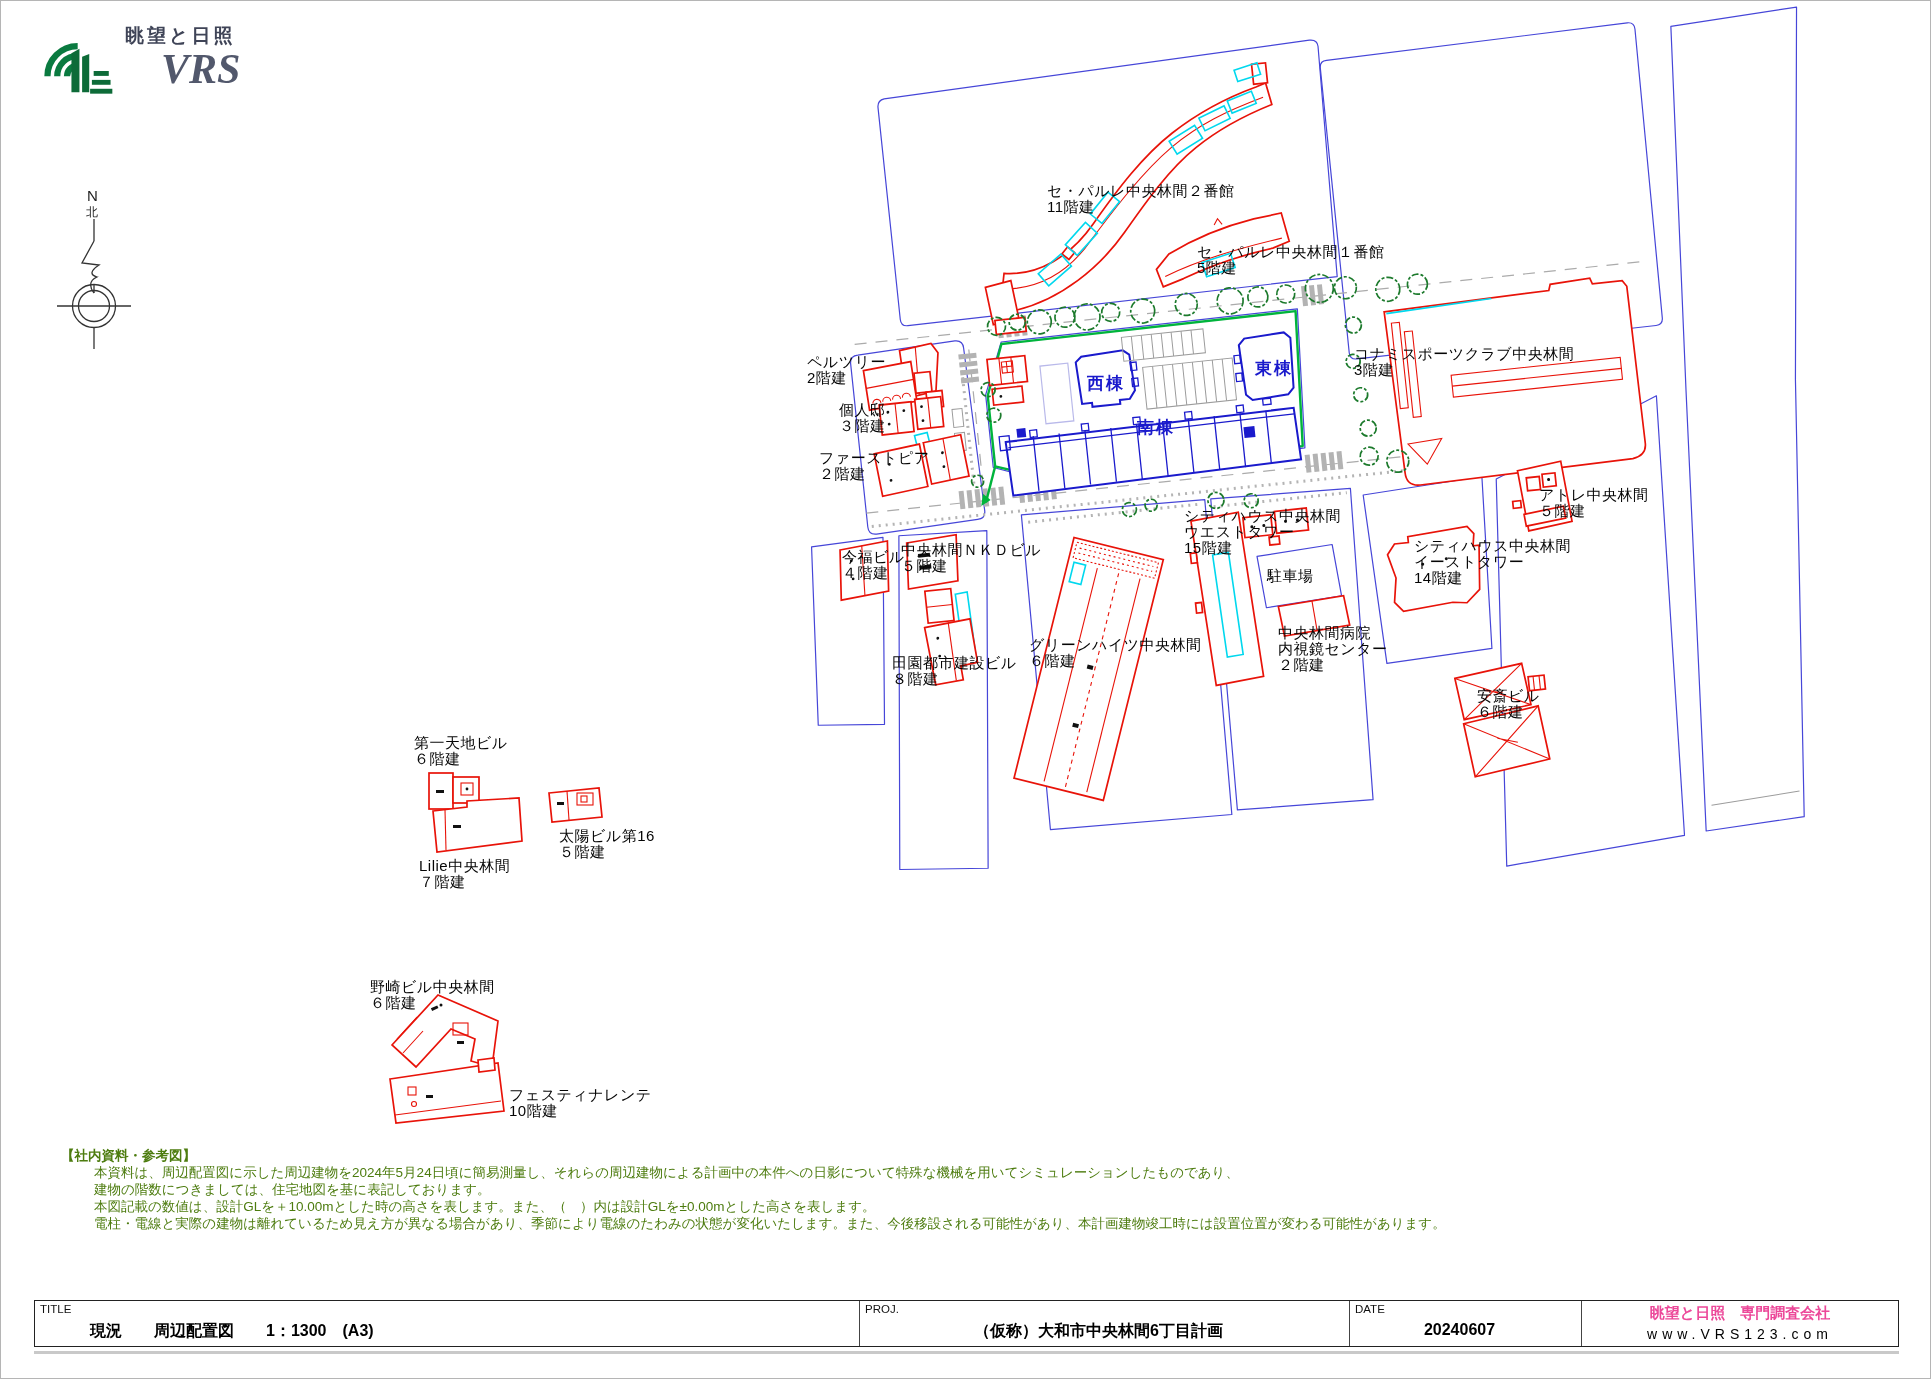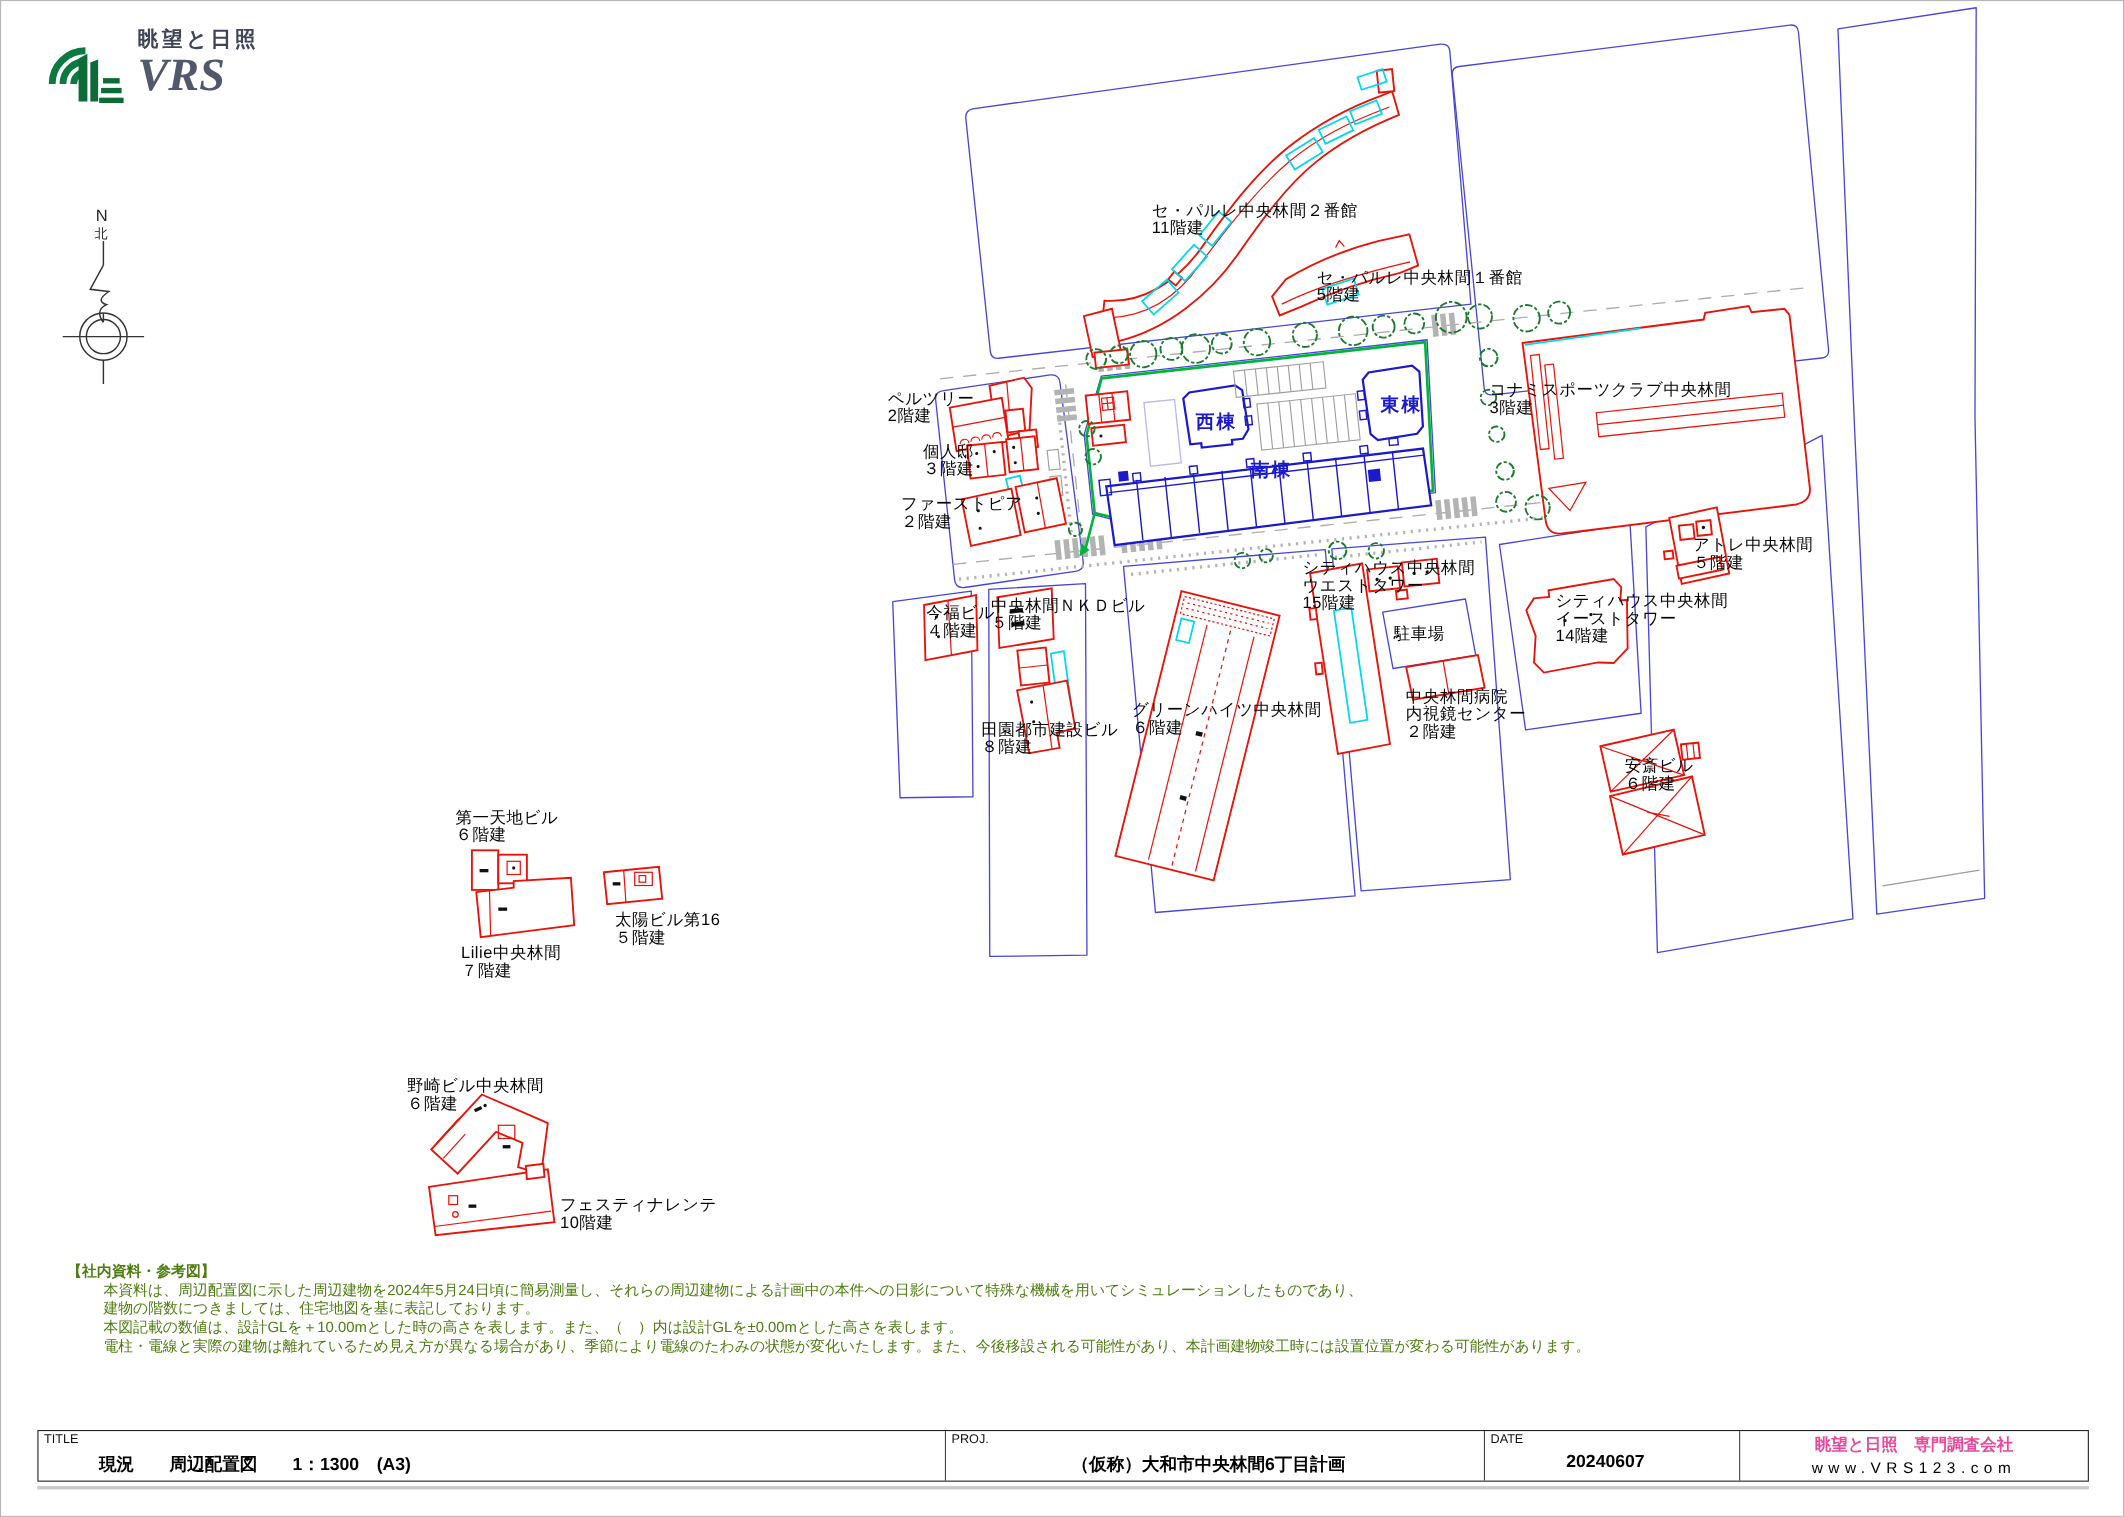--- a/index.html
+++ b/index.html
@@ -23,21 +23,21 @@
   .dash   {stroke:#ababab;stroke-width:1.2;fill:none;stroke-dasharray:12 9;}
   .stip   {stroke:#b4b4b4;stroke-width:3;fill:none;stroke-dasharray:2 5;}
   .lav    {stroke:#b9b9ea;stroke-width:1.2;fill:#fff;}
   .blk    {fill:#111;stroke:none;}
   .mlabel {font-size:15px;fill:#050505;font-weight:500;letter-spacing:.5px;}
   .mlabel.blue{fill:var(--subject-blue);font-size:17px;font-weight:700;letter-spacing:2px;}
   
   #logo{position:absolute;left:34px;top:20px;display:flex;align-items:flex-start;gap:10px;}
   #logo .txt .jp{font-size:19px;letter-spacing:3px;color:#3f4457;font-weight:600;margin-top:2px;}
   #logo .txt .en{font-size:42px;line-height:40px;color:#52586c;
-                 font-family:"Liberation Serif","DejaVu Serif",serif;font-style:italic;font-weight:600;}
+                 font-family:"Liberation Serif","DejaVu Serif",serif;font-style:italic;font-weight:600;margin-left:36px;}
   
   #notes{position:absolute;left:60px;top:1146px;width:1840px;color:#4d7c0f;
          font-size:13.5px;line-height:17px;white-space:nowrap;}
   #notes .hd{font-weight:700;}
   #notes .ln{padding-left:33px;}
   
   #titlebar{position:absolute;left:33px;top:1299px;width:1865px;height:47px;
             border:1.6px solid #222;display:flex;box-sizing:border-box;background:#fff;}
   #titlebar .cell{position:relative;height:100%;box-sizing:border-box;border-right:1px solid #444;}
   #titlebar .cell:last-child{border-right:none;}

